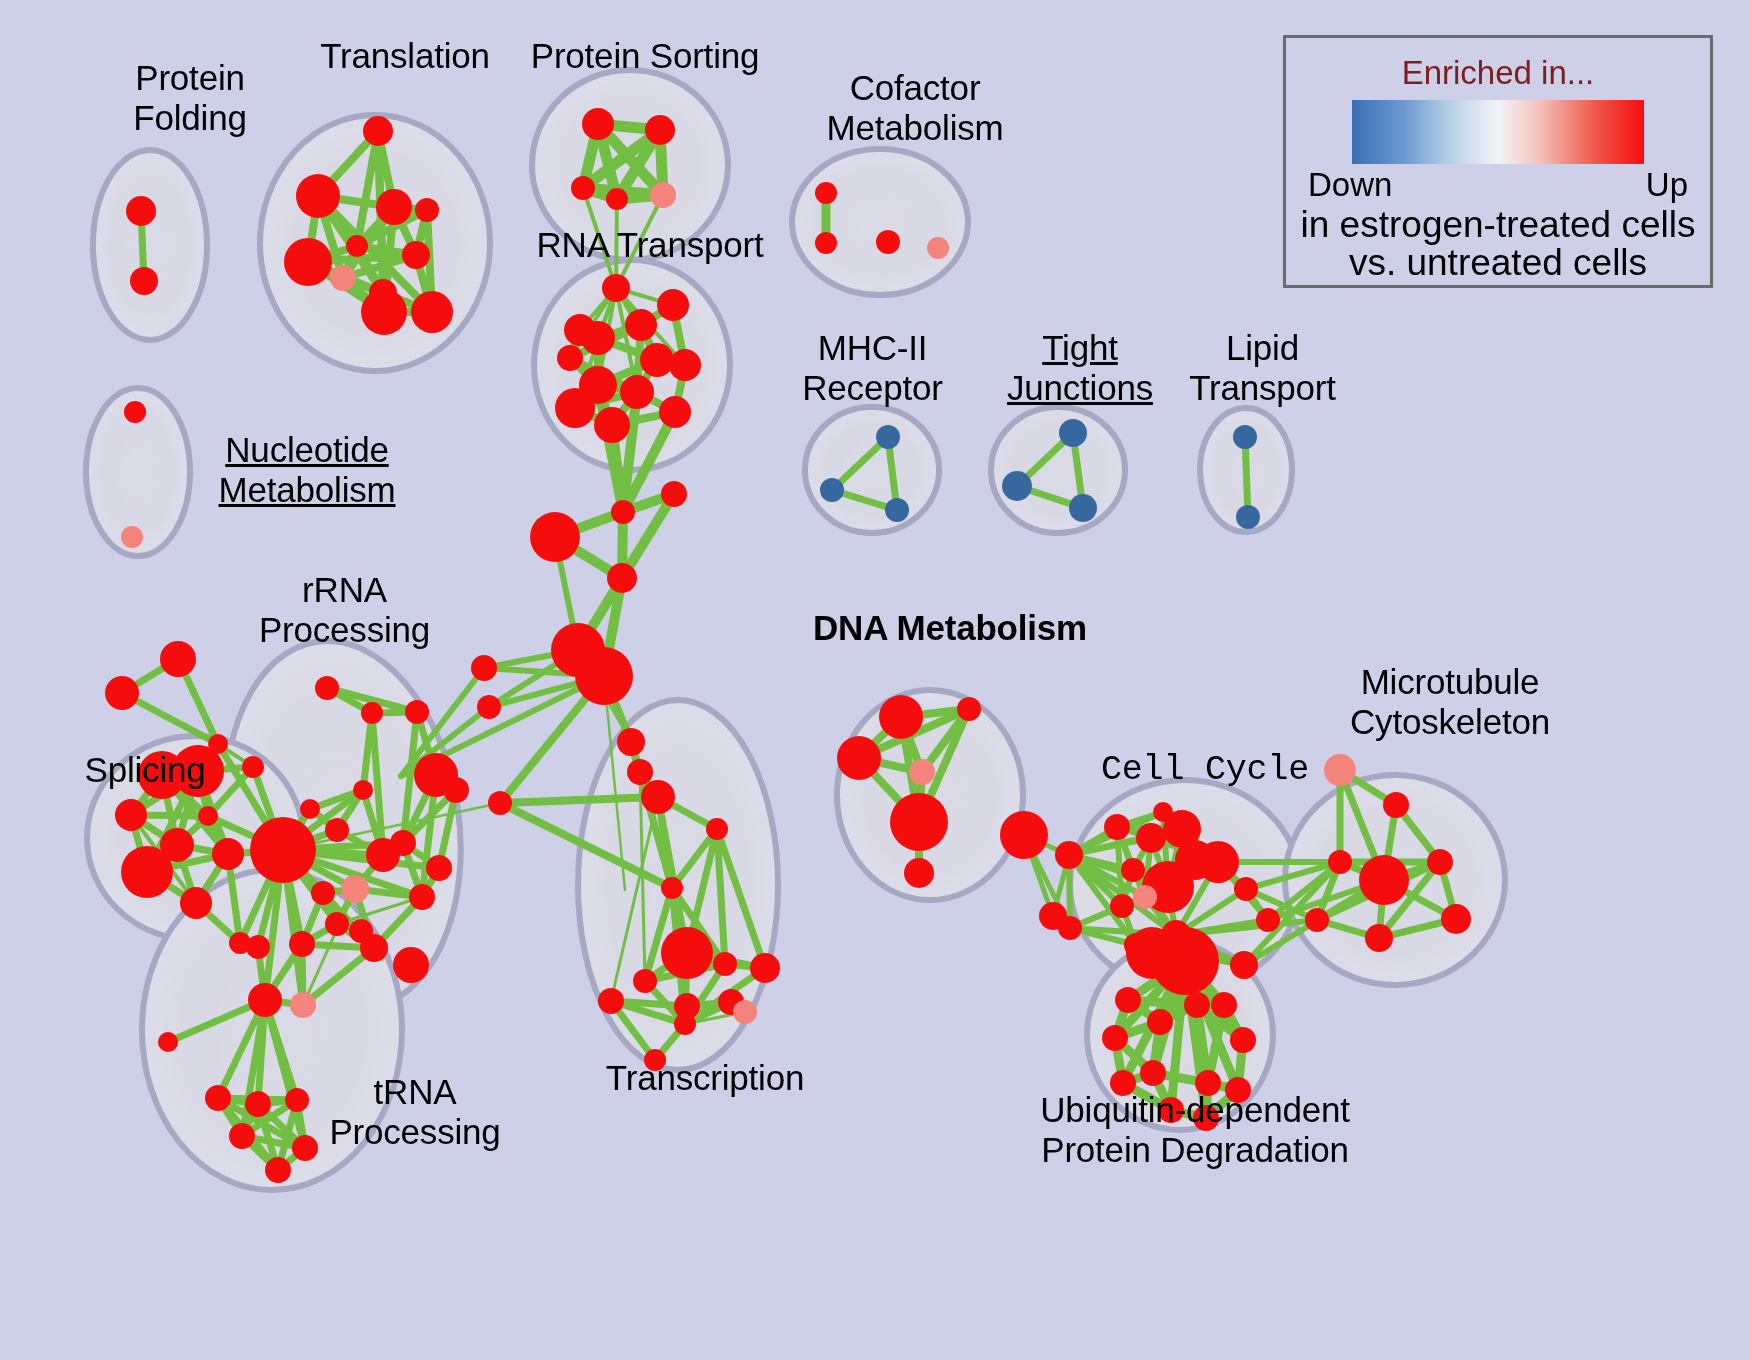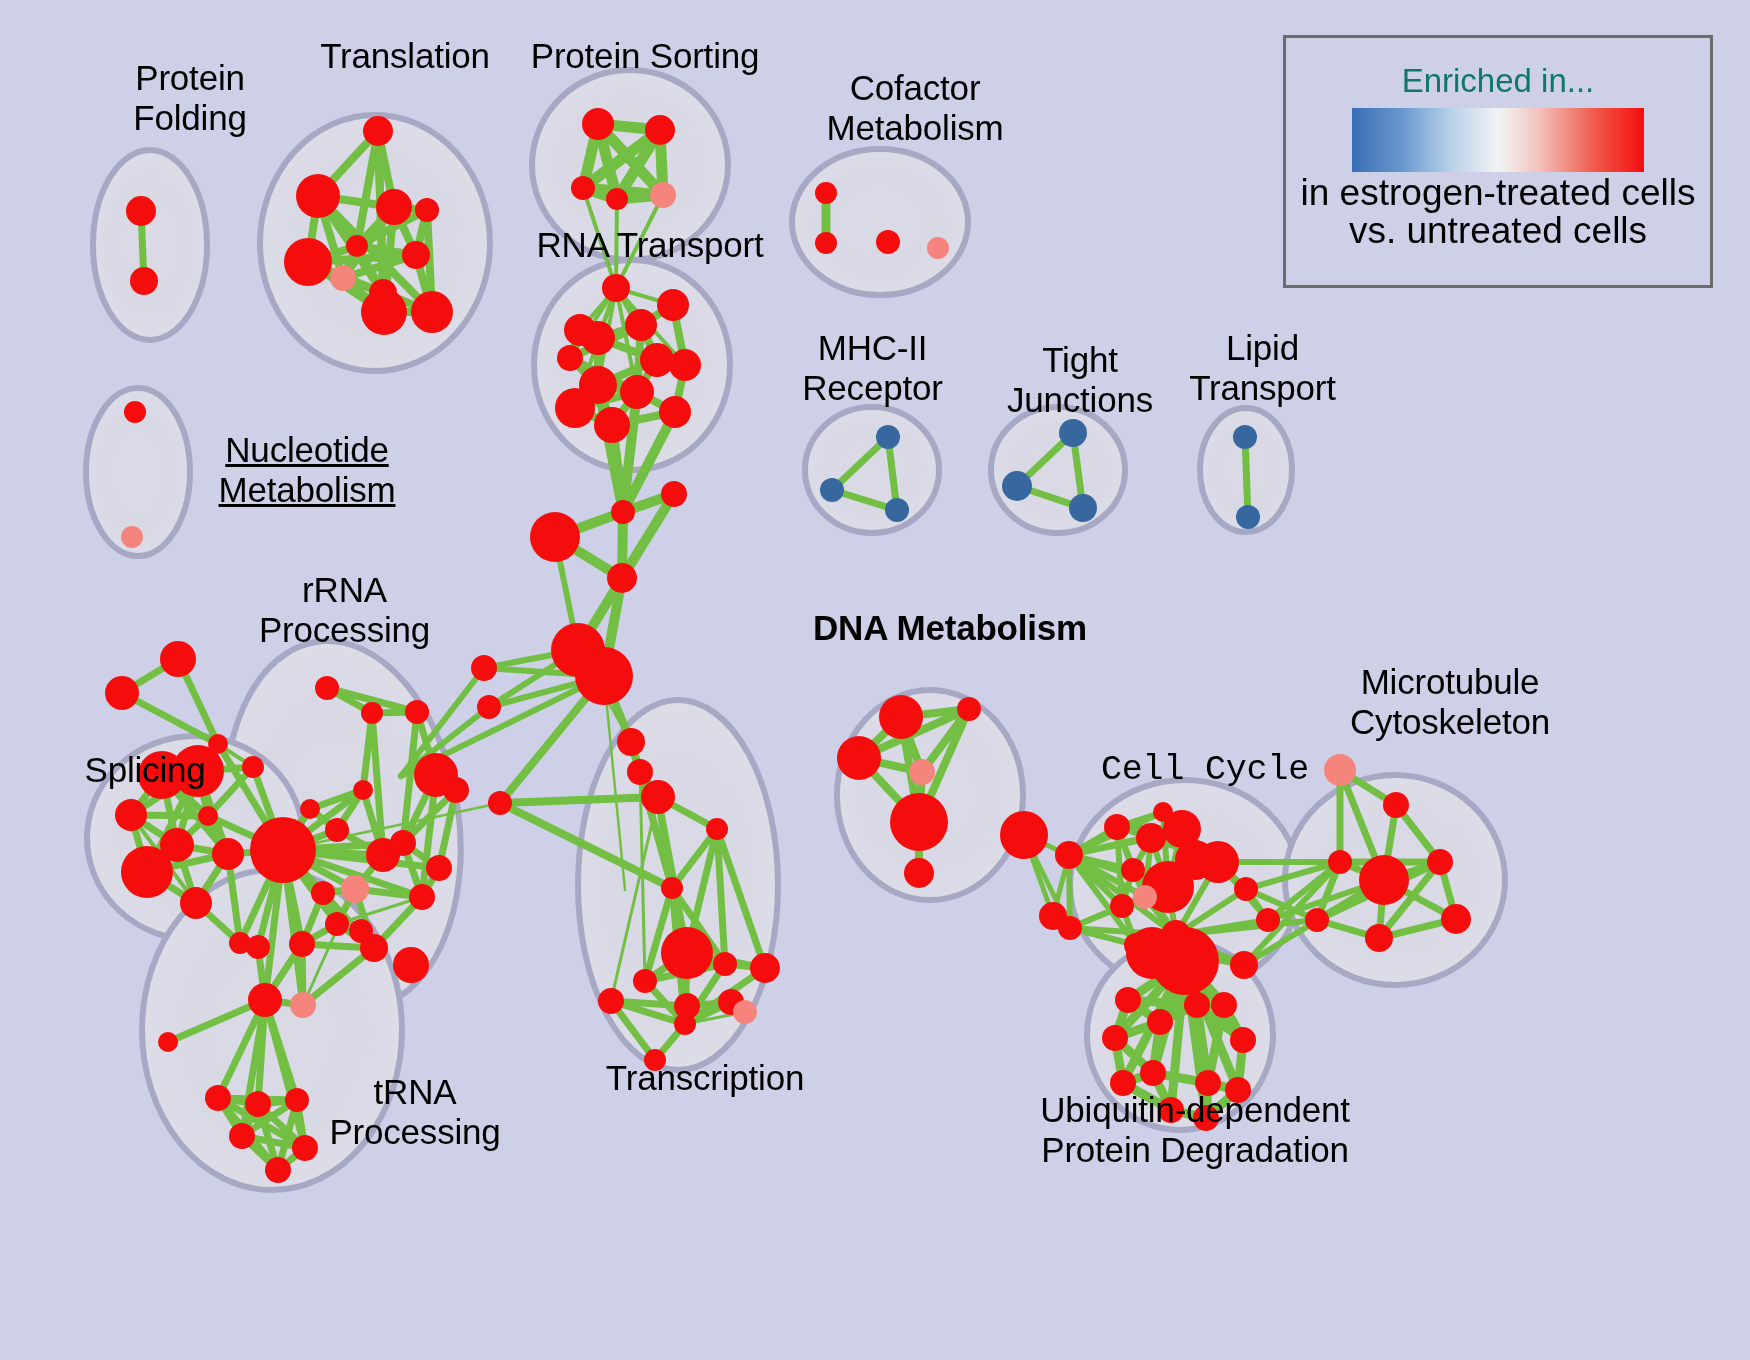--- a/index.html
+++ b/index.html
@@ -4,21 +4,21 @@
 <style>
   html,body{margin:0;padding:0;background:#ffffff;}
   body{font-family:"Liberation Sans",sans-serif;}
   #canvas{position:relative;width:1750px;height:1360px;overflow:hidden;background:#ffffff;padding-left:44px;}
   #plot{position:absolute;left:0;top:0;width:1750px;height:1360px;}
   .lbl{position:absolute;color:#000;font-family:"Liberation Sans",sans-serif;
        font-size:35px;line-height:40px;text-align:center;white-space:pre-line;
        letter-spacing:-0.2px;}
   #legend{position:absolute;border:3px solid #6b6b6b;background:#ced0e8;
           box-sizing:border-box;text-align:center;}
-  #legend .ltitle{font-size:33px;color:#0f766e;margin-top:24px;}
+  #legend .ltitle{font-size:33px;color:#7f1d1d;margin-top:16px;}
   #legend .bar{height:64px;margin:8px auto 2px auto;
      background:linear-gradient(to right,#3a6fb5 0%,#6d9bd0 18%,#b9d2e8 34%,#f2f4f6 50%,#f3c3bd 64%,#ef5a4c 83%,#f50d0d 100%);}
   #legend .ends{display:flex;justify-content:space-between;font-size:33px;padding:0 22px;}
   #legend .sub{font-size:37px;line-height:34px;margin-top:4px;}
 </style>
 </head>
 <body>
 
 <div id="canvas">
 
@@ -712,21 +712,21 @@
   <div id="labels">
       <div class="lbl" style="left: 85px; top: 58px; width: 210px;">Protein
 Folding</div>
       <div class="lbl" style="left: 280px; top: 36px; width: 250px;">Translation</div>
       <div class="lbl" style="left: 500px; top: 36px; width: 290px;">Protein Sorting</div>
       <div class="lbl" style="left: 790px; top: 68px; width: 250px;">Cofactor
 Metabolism</div>
       <div class="lbl" style="left: 505px; top: 225px; width: 290px;">RNA Transport</div>
       <div class="lbl" style="left: 765px; top: 328px; width: 215px;">MHC-II
 Receptor</div>
-      <div class="lbl" style="left: 980px; top: 340px; width: 200px;">Tight
+      <div class="lbl" style="left: 980px; top: 328px; width: 200px; text-decoration: underline;">Tight
 Junctions</div>
       <div class="lbl" style="left: 1160px; top: 328px; width: 205px;">Lipid
 Transport</div>
       <div class="lbl" style="left: 182px; top: 430px; width: 250px; text-decoration: underline;">Nucleotide
 Metabolism</div>
       <div class="lbl" style="left: 237px; top: 570px; width: 215px;">rRNA
 Processing</div>
       <div class="lbl" style="left: 55px; top: 750px; width: 180px;">Splicing</div>
       <div class="lbl" style="left: 800px; top: 608px; width: 300px; font-weight: bold;">DNA Metabolism</div>
       <div class="lbl" style="left: 1300px; top: 662px; width: 300px;">Microtubule
@@ -735,17 +735,21 @@
       <div class="lbl" style="left: 560px; top: 1058px; width: 290px;">Transcription</div>
       <div class="lbl" style="left: 300px; top: 1072px; width: 230px;">tRNA
 Processing</div>
       <div class="lbl" style="left: 985px; top: 1090px; width: 420px;">Ubiquitin-dependent
 Protein Degradation</div>
     </div>
 
   <div id="legend" style="left:1283px;top:35px;width:430px;height:253px;">
     <div class="ltitle">Enriched in...</div>
     <div class="bar" style="width:292px;"></div>
+    <div class="ends">
+      <span>Down</span>
+      <span>Up</span>
+    </div>
     <div class="sub">in estrogen-treated cells</div>
     <div class="sub">vs. untreated cells</div>
   </div>
 
 </div>
 
 </body></html>

